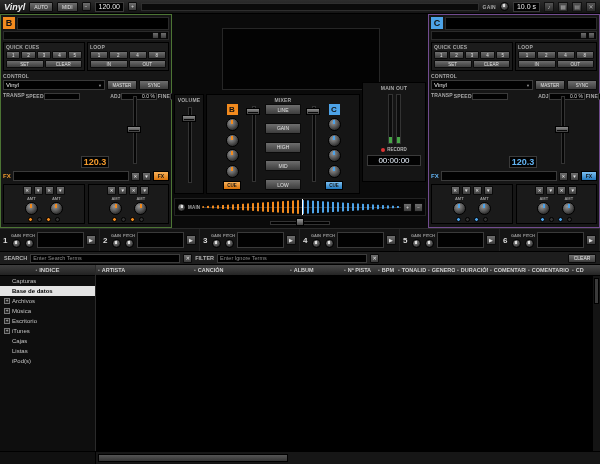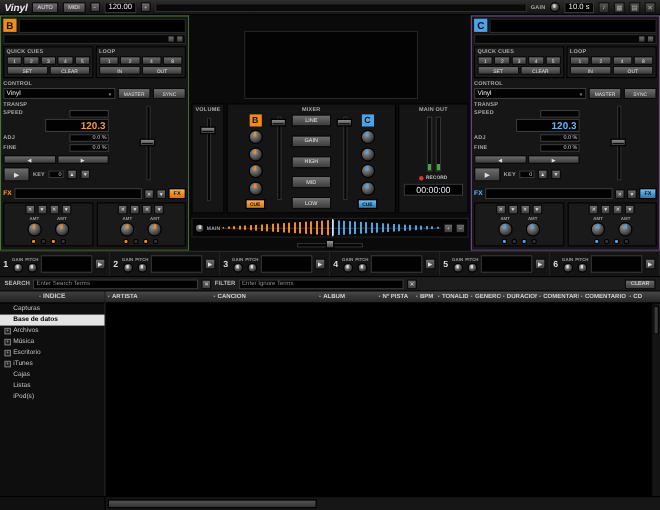--- a/index.html
+++ b/index.html
@@ -37,21 +37,21 @@
 .ovbtn{width:7px;height:7px;font-size:4px;}
 .cl-row{display:flex;gap:2px;margin-bottom:2px;}
 .cl-panel{flex:1;background:#1c1c1c;border:1px solid #000;padding:1px 2px 2px;}
 .btnrow{display:flex;gap:1px;margin-top:1px;}
 .sbtn{height:8px;flex:1;font-size:4.5px;}
 .ctl-row{display:flex;gap:2px;height:10px;margin:1px 0 2px;}
 .dropdown{flex:1;display:flex;align-items:center;justify-content:space-between;padding:0 2px;font-size:6px;color:#efefef;}
 .ddicon{font-size:4px;color:#999;}
 .ctlbtn{width:30px;font-size:4.5px;height:10px;}
 .transport{display:flex;height:76px;margin-bottom:2px;}
-.t-left{width:96px;display:flex;flex-direction:column;gap:1px;}
+.t-left{width:96px;display:flex;flex-direction:row;gap:1px;}
 .kv{display:flex;align-items:center;justify-content:space-between;height:8px;}
 .kvd{width:36px;height:7px;font-size:5px;display:flex;align-items:center;justify-content:flex-end;padding:0 1px;}
 .bpm-display{height:12px;width:58px;align-self:flex-end;font-size:9px;font-weight:bold;display:flex;align-items:center;justify-content:flex-end;padding:0 2px;}
 .playbtn{width:24px;height:13px;font-size:6px;}
 .pitch-col{flex:1;display:flex;justify-content:center;align-items:center;}
 .vfader{position:relative;width:14px;}
 .vfader::before{content:"";position:absolute;left:50%;top:2px;bottom:2px;width:2px;margin-left:-1px;background:#050505;border:1px solid #333;}
 .vthumb{position:absolute;left:0;width:14px;height:7px;background:linear-gradient(#8c8c8c,#3f3f3f);border:1px solid #000;}
 .vthumb::after{content:"";position:absolute;left:1px;right:1px;top:3px;height:1px;background:#0a0a0a;}
 .fxrow{display:flex;align-items:center;gap:2px;height:12px;margin-bottom:2px;}
@@ -81,21 +81,21 @@
 .center{left:172px;top:14px;width:256px;height:214px;background:#0a0a0a;position:absolute;}
 .cdisplay{left:50px;top:14px;width:158px;height:62px;background:#030303;border:1px solid #262626;position:absolute;}
 .vol{left:2px;top:80px;width:30px;height:100px;background:#151515;border:1px solid #000;position:absolute;display:flex;flex-direction:column;align-items:center;gap:2px;padding:2px 1px;}
 .mix{left:34px;top:80px;width:154px;height:100px;background:#151515;border:1px solid #000;position:absolute;display:flex;flex-direction:column;align-items:center;padding:2px;}
 .mixcols{display:flex;gap:5px;height:86px;margin-top:1px;}
 .mc{display:flex;flex-direction:column;align-items:center;justify-content:space-between;}
 .mbtn{width:36px;height:11px;font-size:5px;}
 .cuebtn{width:18px;height:9px;font-size:4.5px;color:#111;font-weight:bold;border:1px solid #000;display:flex;align-items:center;justify-content:center;}
 .cuebtn.bb{background:linear-gradient(#f9b25a,#d9730a);}
 .cuebtn.cc{background:linear-gradient(#7cc0f2,#2277bb);}
-.mainout{left:190px;top:80px;width:64px;height:100px;background:#151515;border:1px solid #000;position:absolute;display:flex;flex-direction:column;align-items:center;gap:3px;padding:2px;}
+.mainout{left:190px;top:68px;width:64px;height:100px;background:#151515;border:1px solid #000;position:absolute;display:flex;flex-direction:column;align-items:center;gap:3px;padding:2px;}
 .meterbox{display:flex;gap:3px;height:50px;}
 .mbar{width:5px;height:50px;background:linear-gradient(to top,#46a546 0 6px,#0c0c0c 6px);border:1px solid #333;}
 .recrow{display:flex;align-items:center;gap:2px;}
 .recdot{width:4px;height:4px;border-radius:50%;background:#d33;}
 .reclabel{font-size:4.5px;color:#bbb;font-weight:bold;}
 .timedisp{width:54px;height:11px;font-size:8px;display:flex;align-items:center;justify-content:center;color:#eaf3ff;}
 .wavestrip{left:2px;top:184px;width:252px;height:18px;background:#050505;border:1px solid #222;position:absolute;display:flex;align-items:center;}
 .wavebox{position:relative;flex:1;height:16px;overflow:hidden;}
 .waveline{position:absolute;left:0;top:50%;width:100%;height:1px;background:#333;}
 .wave-o{position:absolute;left:0;top:0;width:50%;height:100%;background:repeating-linear-gradient(90deg,#f28a1e 0 2px,rgba(0,0,0,0) 2px 5px);clip-path:polygon(0 46%,100% 6%,100% 94%,0 54%);}

